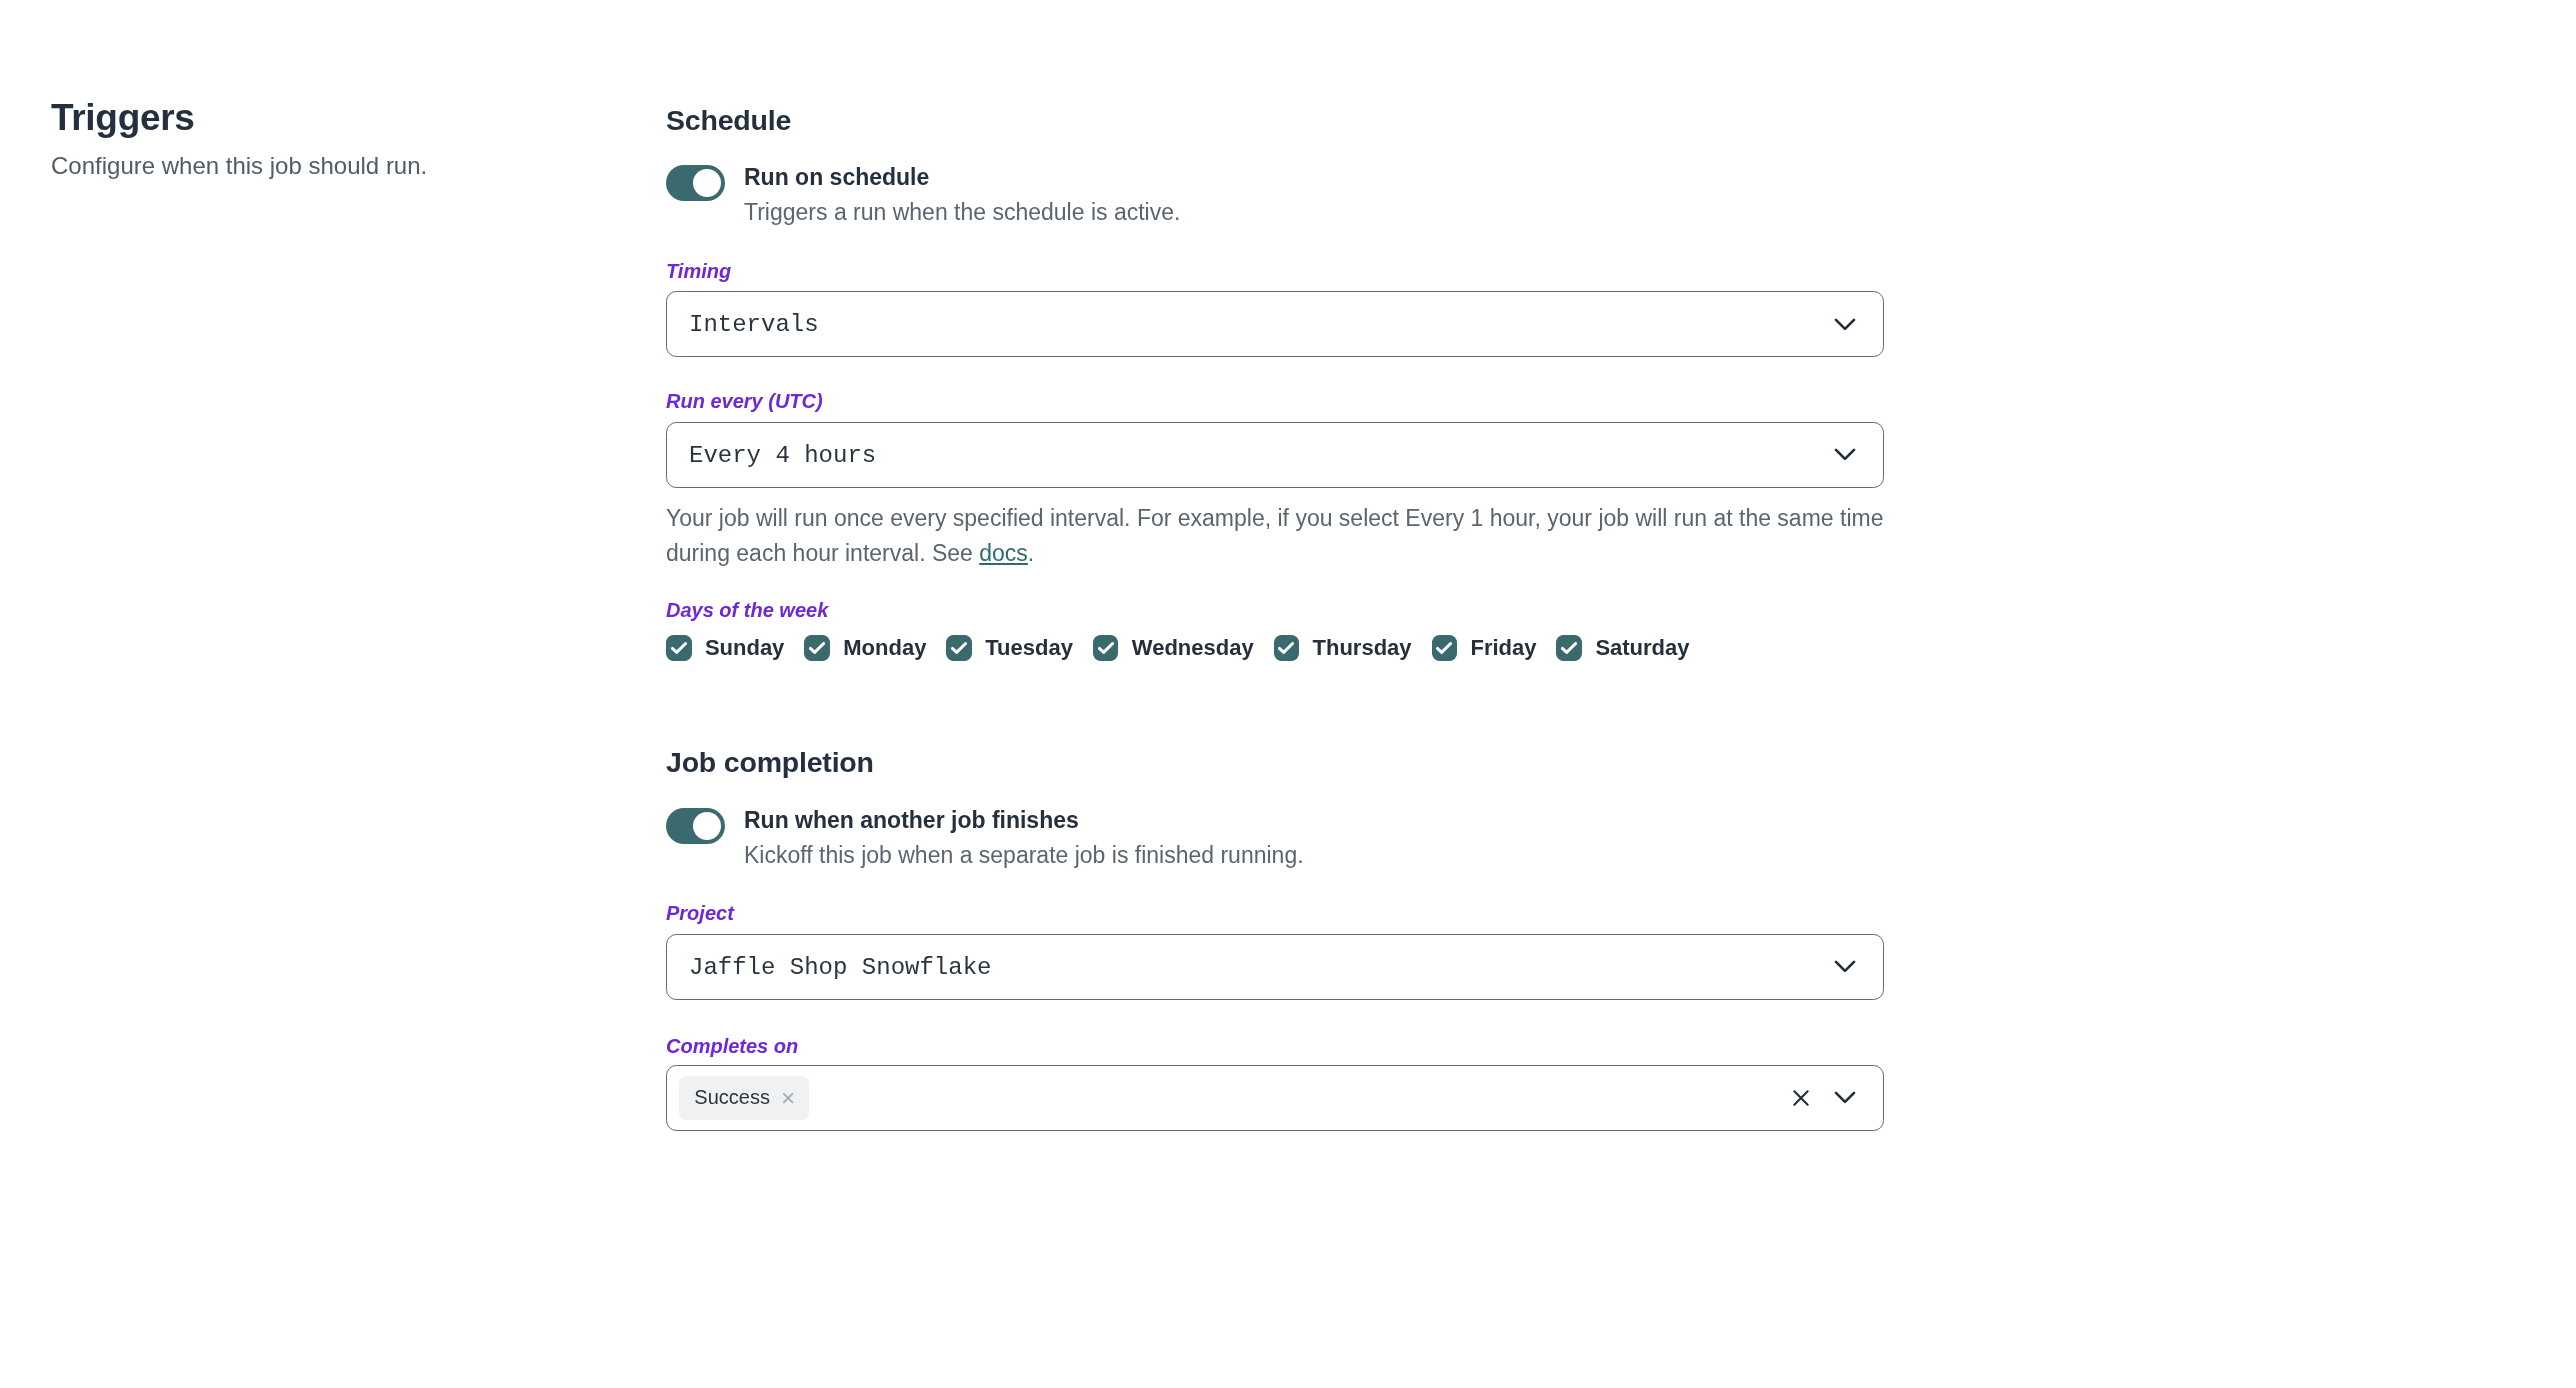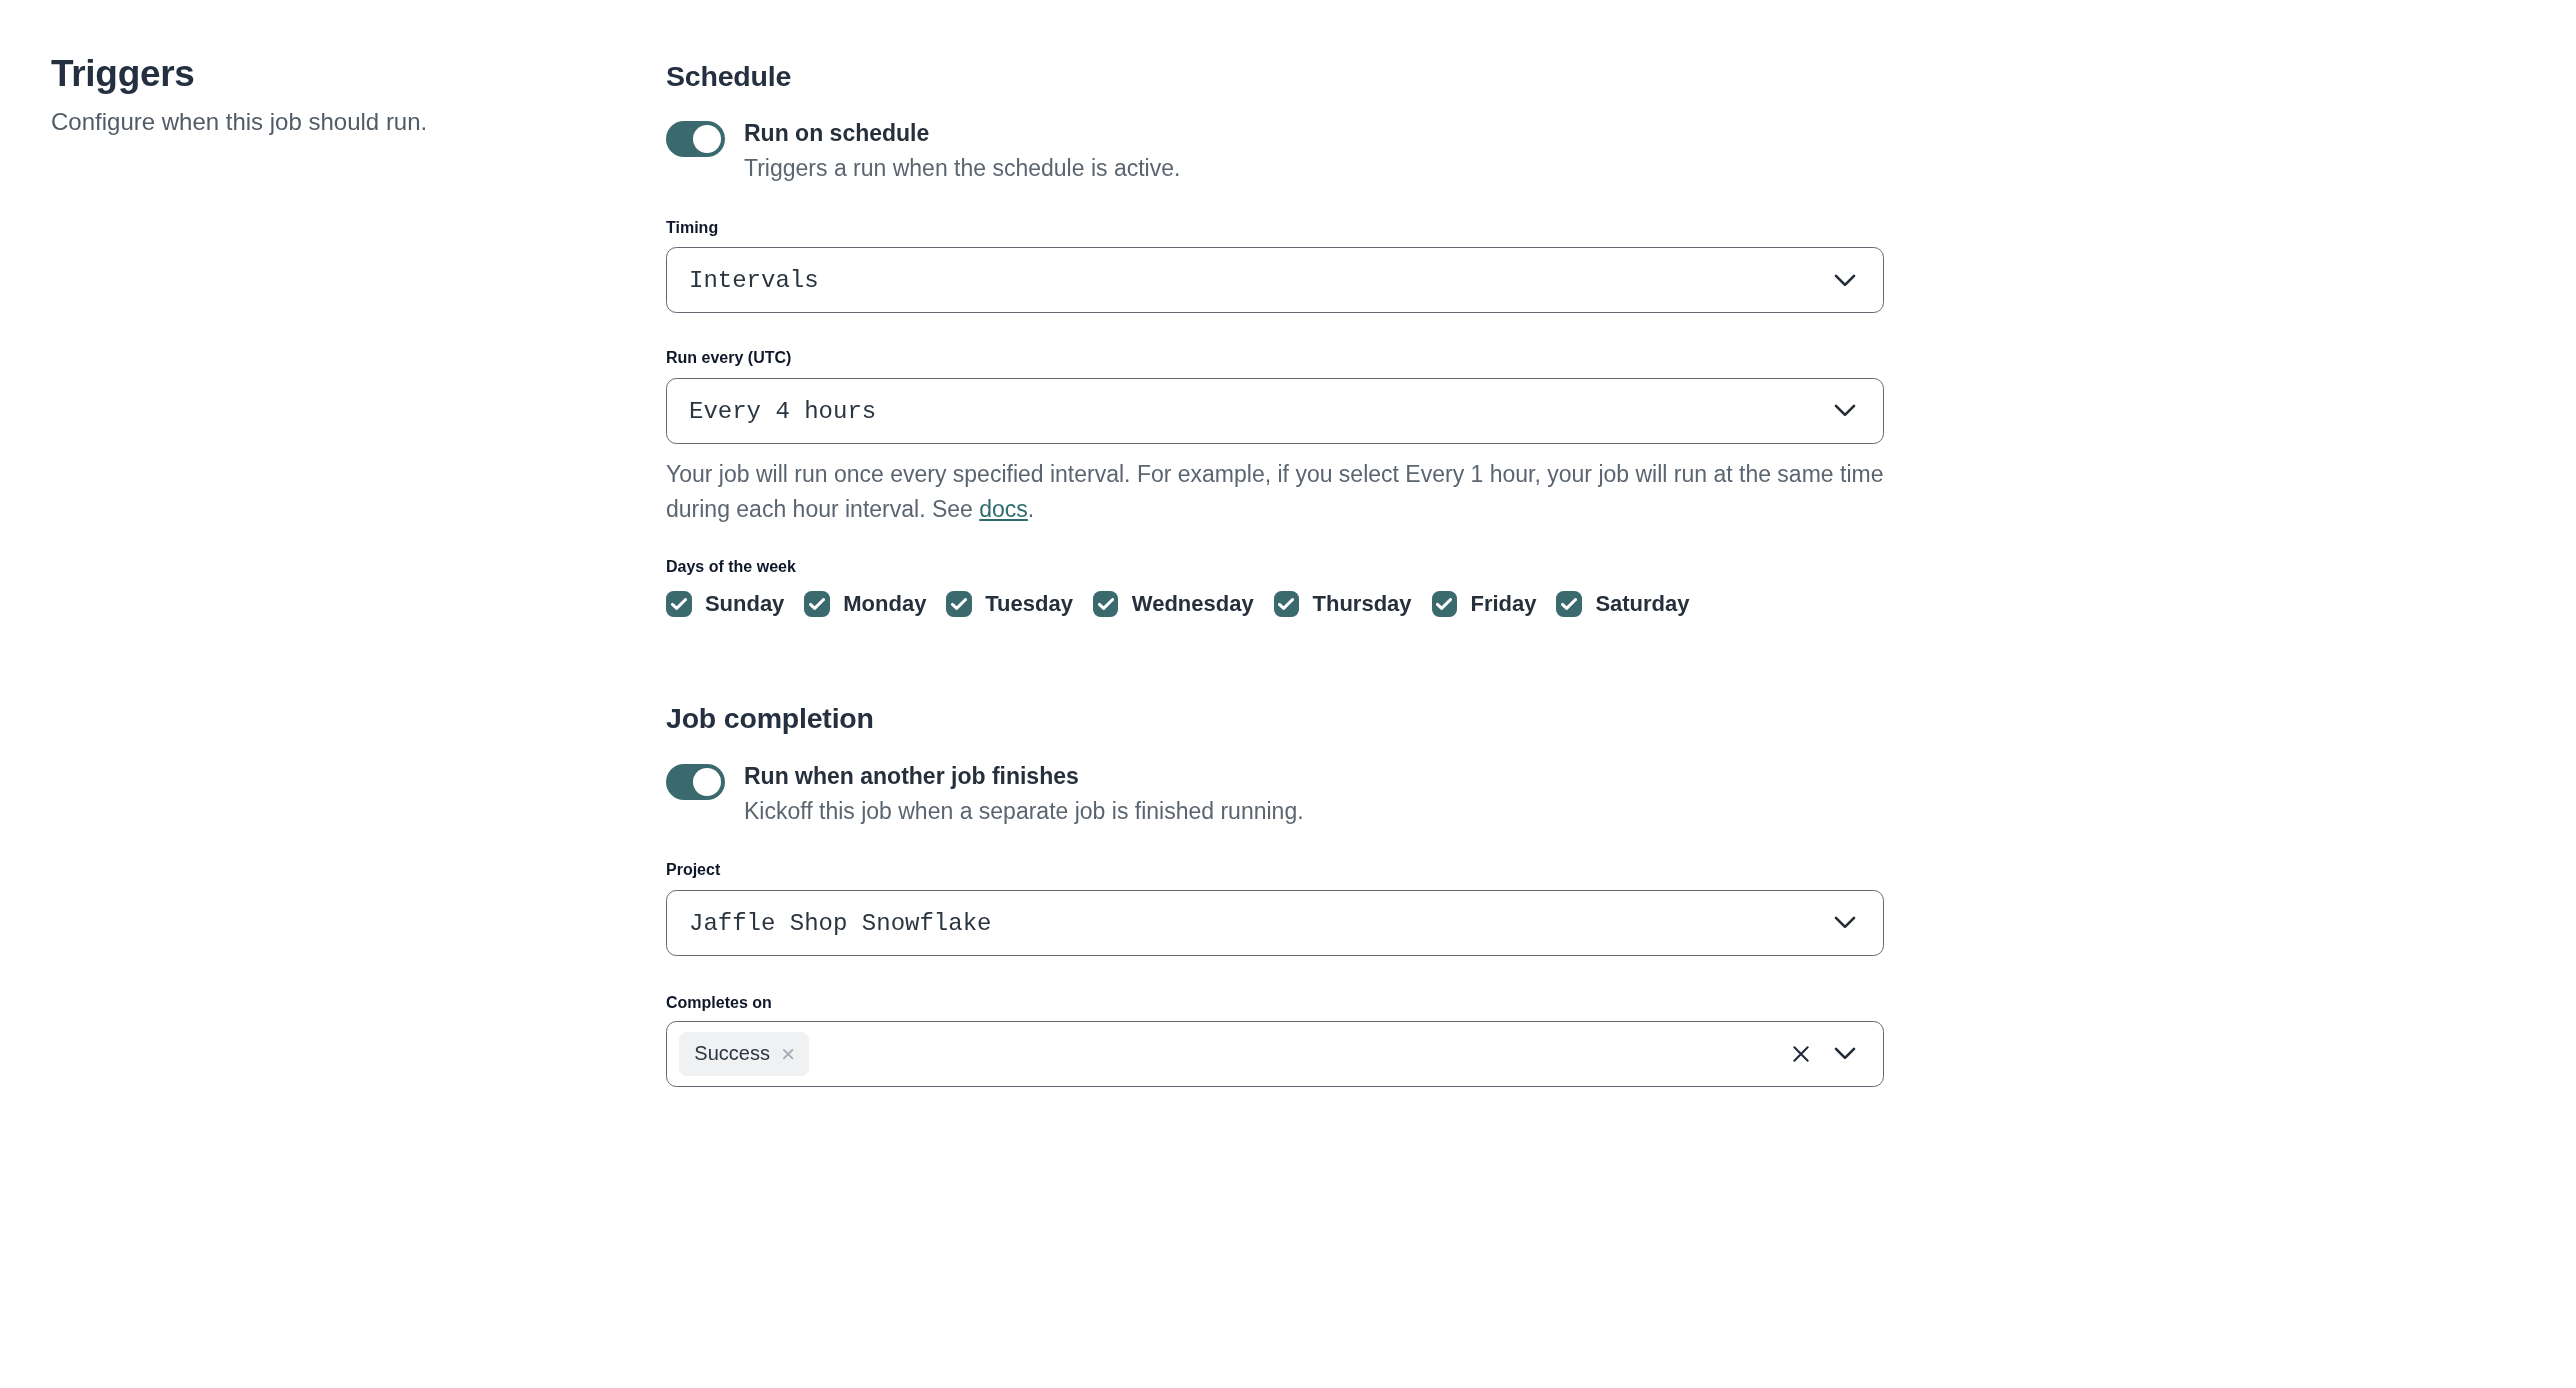--- a/index.html
+++ b/index.html
@@ -3,21 +3,21 @@
 <meta charset="utf-8">
 <style>
   * { margin: 0; padding: 0; box-sizing: border-box; }
   html, body {
     width: 2576px; height: 1389px;
     background: #ffffff;
     font-family: "Liberation Sans", "DejaVu Sans", sans-serif;
     color: #26303c;
     overflow: hidden;
   }
-  .page { display: flex; padding-top: 52px; }
+  .page { display: flex; padding-top: 96px; }
 
   
   .left-col { width: 666px; padding-left: 51px; flex: 0 0 auto; }
   .page-title { font-size: 37px; font-weight: 700; color: #243040; line-height: 44px; letter-spacing: -0.3px; }
   .page-subtitle { margin-top: 11.4px; font-size: 24px; color: #515c66; line-height: 30px; }
 
   
   .right-col { width: 1218px; flex: 0 0 auto; }
   h2.section-heading { margin-top: 5.7px; font-size: 28.5px; font-weight: 700; color: #243040; line-height: 36px; letter-spacing: -0.2px; }
   h2.jc { margin-top: 83px; }
@@ -30,21 +30,21 @@
   }
   .toggle .knob {
     position: absolute; top: 3.8px; right: 3.8px; width: 28.5px; height: 28.5px;
     border-radius: 50%; background: #ffffff;
   }
   .toggle-text { margin-left: 19px; }
   .toggle-label { font-size: 23px; font-weight: 700; color: #26303c; line-height: 28.5px; }
   .toggle-desc { margin-top: 6.6px; font-size: 23px; color: #5b6570; line-height: 28.5px; }
 
   
-  .field-label { display: block; font-size: 16px; font-weight: 700; color: #0f172a; line-height: 25px; }
+  .field-label { display: block; font-size: 20px; font-weight: 700; color: #6d28d9; line-height: 25px; font-style: italic; }
   .mt-34 { margin-top: 32px; } .mt-28 { margin-top: 26.6px; } .mt-24 { margin-top: 23px; } .mt-36 { margin-top: 34px; }
   .select {
     margin-top: 7.6px; height: 66px; width: 100%;
     border: 0.9px solid #5f6871; border-radius: 10.4px; background: #fff;
     display: flex; align-items: center; justify-content: space-between;
     padding: 0 26.6px 0 22px; cursor: pointer; font-family: Liberation Mono, monospace;
   }
   .select-value { font-size: 24px; color: #2a3540; }
   .chevron { flex: 0 0 auto; }
 

